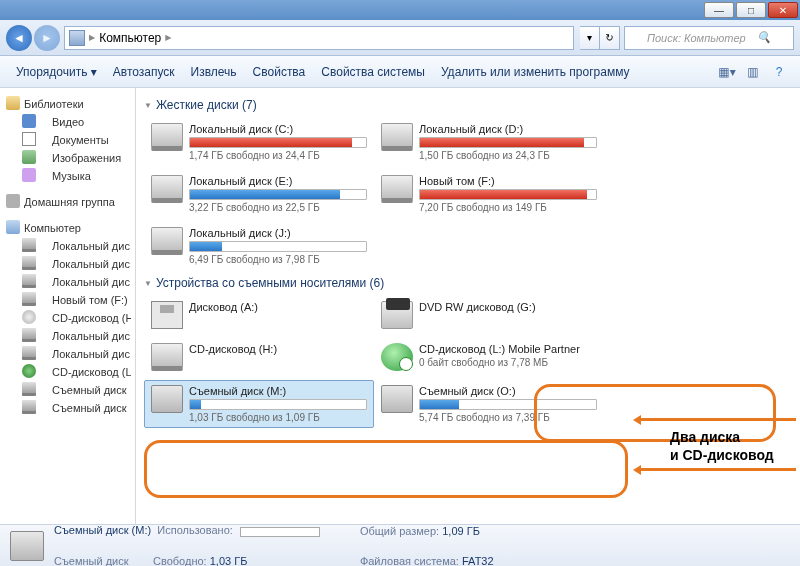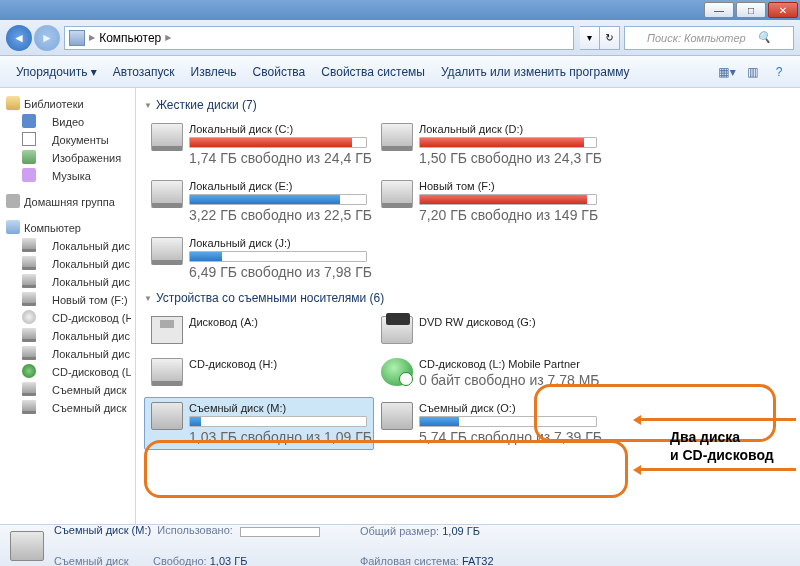--- a/index.html
+++ b/index.html
@@ -63,21 +63,21 @@
 .drv-dvd::before { content:""; position:absolute; top:-4px; left:4px; width:24px; height:12px; background:#333; border-radius:2px; color:#fff; font-size:6px; display:flex; align-items:center; justify-content:center;}
 .drv-cdg { background:radial-gradient(circle at 40% 35%,#b0f0b0,#2a9a3a); border-radius:50%;}
 .drv-cdg::after { content:""; position:absolute; bottom:0; right:0; width:12px; height:12px; background:#fff; border-radius:50%; border:1px solid #2a8a2a;}
 .drv-usb { background:linear-gradient(#e8e8e8,#b8b8b8); border:1px solid #888; border-radius:2px;}
 .drv-info { flex:1; min-width:0;}
 .drv-name { color:#222; margin-bottom:2px; white-space:nowrap; overflow:hidden; text-overflow:ellipsis;}
 .drv-bar { height:11px; border:1px solid #b8b8b8; border-radius:1px; background:#fff; position:relative; margin-bottom:2px; overflow:hidden;}
 .drv-fill { height:100%; }
 .fill-red { background:linear-gradient(#f07060,#d03020);}
 .fill-blue { background:linear-gradient(#5aa8e8,#2a78c8);}
-.drv-free { color:#666; font-size:14px; white-space:nowrap;}
+.drv-free { color:#666; font-size:10px; white-space:nowrap;}
 
 
 .anno-box { position:absolute; border:3px solid #e87820; border-radius:16px; pointer-events:none;}
 .anno-text { position:absolute; font-size:14px; color:#000; font-weight:bold; line-height:1.3;}
 .anno-arrow { position:absolute; height:0; border-top:3px solid #e87820;}
 .anno-arrow::before { content:""; position:absolute; left:-8px; top:-6px; border:5px solid transparent; border-right:8px solid #e87820;}
 
 
 .status { height:42px; background:linear-gradient(#f4f7fc,#e4ebf5); border-top:1px solid #c8d4e4; display:flex; align-items:center; padding:4px 10px; font-size:11px; color:#4a5a7a; gap:10px;}
 .status .big-ico { width:34px; height:30px;}

